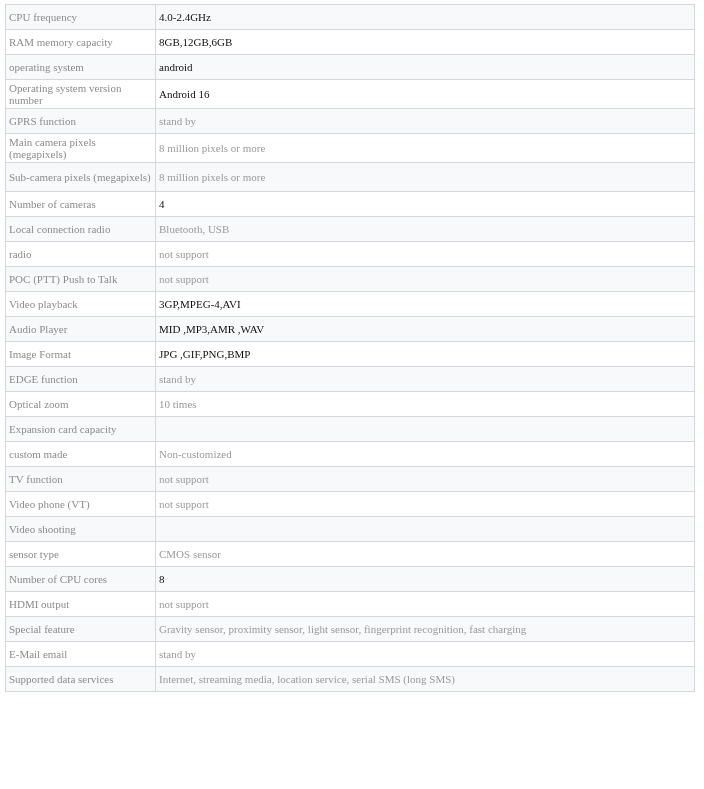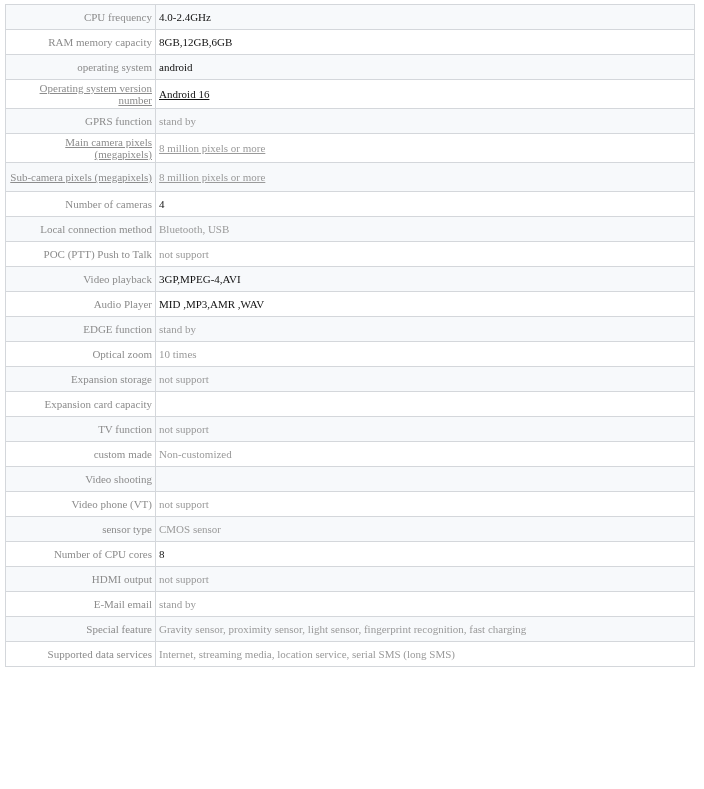--- a/index.html
+++ b/index.html
@@ -10,24 +10,24 @@
     font-family: "Liberation Serif", "DejaVu Serif", serif;
     font-size: 11px;
   }
   .spec-table td {
     border: 1px solid #d4d7db;
     padding: 0 3px;
     vertical-align: middle;
     line-height: 12px;
     height: 24px;
   }
-  .spec-table tr.tall td { height: 28px; text-decoration: underline; }
+  .spec-table tr.tall td { height: 28px; }
   .spec-table tr:nth-child(odd) td { background: #f7f9fb; }
   .spec-table tr:nth-child(even) td { background: #ffffff; }
-  .spec-table td.label { width: 143px; color: #8c8c8c; text-align: right; }
+  .spec-table td.label { width: 143px; color: #8c8c8c; }
   .spec-table td.value { color: #9a9a9a; }
   .spec-table td.value.dark { color: #111111; }
 </style>
 </head>
 <body>
 
 <table class="spec-table">
   <tbody>
     <tr>
         <td class="label">CPU frequency</td>
@@ -55,85 +55,89 @@
       </tr>
     <tr class="tall">
         <td class="label">Sub-camera pixels (megapixels)</td>
         <td class="value">8 million pixels or more</td>
       </tr>
     <tr>
         <td class="label">Number of cameras</td>
         <td class="value dark">4</td>
       </tr>
     <tr>
-        <td class="label">Local connection method</td>
+        <td class="label">Local connection radio</td>
         <td class="value">Bluetooth, USB</td>
+      </tr>
+    <tr>
+        <td class="label">radio</td>
+        <td class="value">not support</td>
       </tr>
     <tr>
         <td class="label">POC (PTT) Push to Talk</td>
         <td class="value">not support</td>
       </tr>
     <tr>
         <td class="label">Video playback</td>
         <td class="value dark">3GP,MPEG-4,AVI</td>
       </tr>
     <tr>
         <td class="label">Audio Player</td>
         <td class="value dark">MID ,MP3,AMR ,WAV</td>
       </tr>
     <tr>
+        <td class="label">Image Format</td>
+        <td class="value dark">JPG ,GIF,PNG,BMP</td>
+      </tr>
+    <tr>
         <td class="label">EDGE function</td>
         <td class="value">stand by</td>
       </tr>
     <tr>
         <td class="label">Optical zoom</td>
         <td class="value">10 times</td>
       </tr>
     <tr>
-        <td class="label">Expansion storage</td>
-        <td class="value">not support</td>
+        <td class="label">Expansion card capacity</td>
+        <td class="value"></td>
       </tr>
     <tr>
-        <td class="label">Expansion card capacity</td>
-        <td class="value"></td>
+        <td class="label">custom made</td>
+        <td class="value">Non-customized</td>
       </tr>
     <tr>
         <td class="label">TV function</td>
         <td class="value">not support</td>
       </tr>
     <tr>
-        <td class="label">custom made</td>
-        <td class="value">Non-customized</td>
+        <td class="label">Video phone (VT)</td>
+        <td class="value">not support</td>
       </tr>
     <tr>
         <td class="label">Video shooting</td>
         <td class="value"></td>
-      </tr>
-    <tr>
-        <td class="label">Video phone (VT)</td>
-        <td class="value">not support</td>
       </tr>
     <tr>
         <td class="label">sensor type</td>
         <td class="value">CMOS sensor</td>
       </tr>
     <tr>
         <td class="label">Number of CPU cores</td>
         <td class="value dark">8</td>
       </tr>
     <tr>
         <td class="label">HDMI output</td>
         <td class="value">not support</td>
       </tr>
     <tr>
+        <td class="label">Special feature</td>
+        <td class="value">Gravity sensor, proximity sensor, light sensor, fingerprint recognition, fast charging</td>
+      </tr>
+    <tr>
         <td class="label">E-Mail email</td>
         <td class="value">stand by</td>
-      </tr>
-    <tr>
-        <td class="label">Special feature</td>
-        <td class="value">Gravity sensor, proximity sensor, light sensor, fingerprint recognition, fast charging</td>
       </tr>
     <tr>
         <td class="label">Supported data services</td>
         <td class="value">Internet, streaming media, location service, serial SMS (long SMS)</td>
       </tr>
   </tbody>
 </table>
 
 </body></html>

